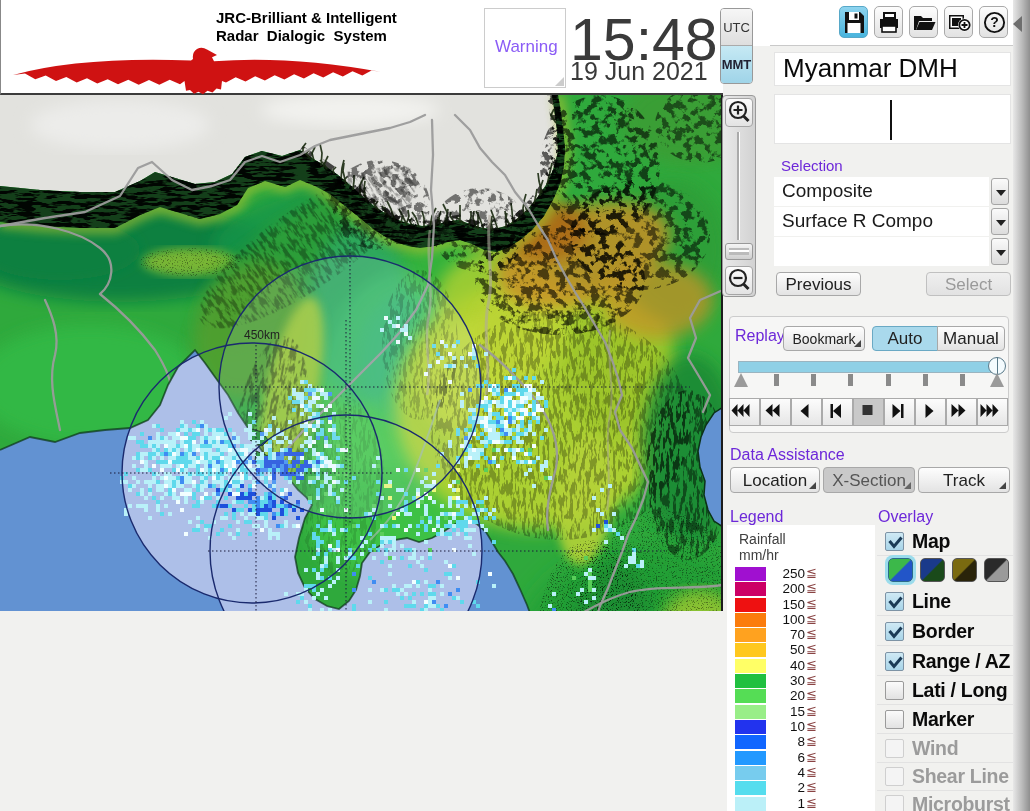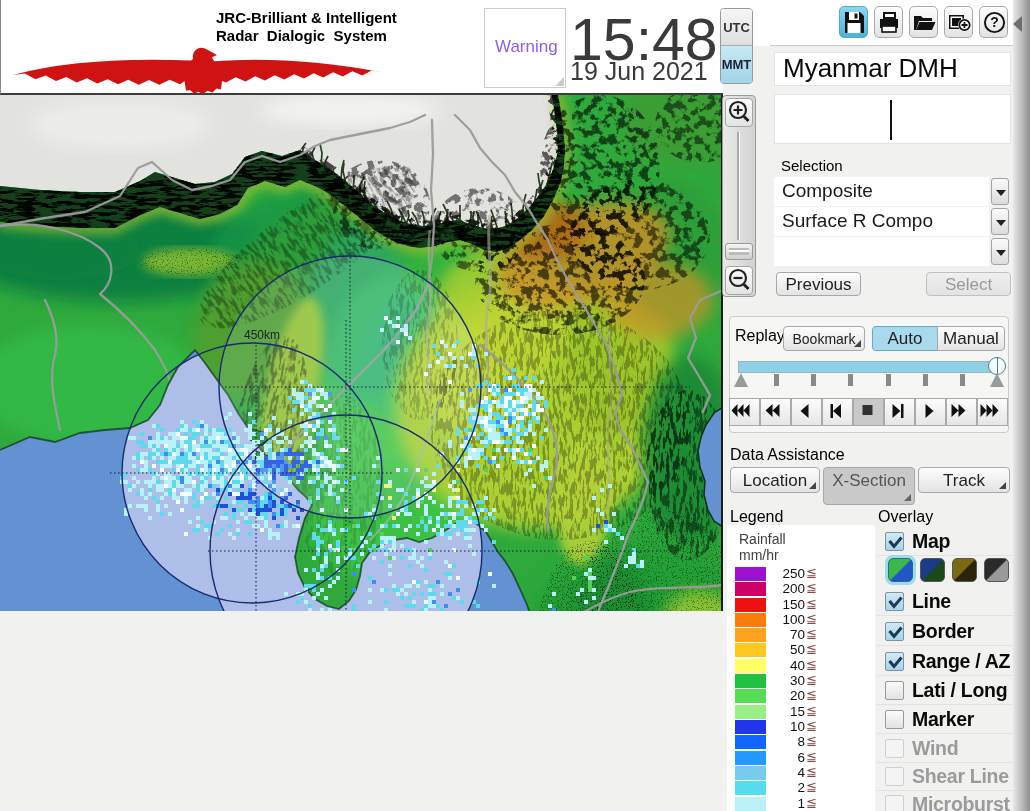--- a/index.html
+++ b/index.html
@@ -13,29 +13,29 @@
 #jb{font-family:"Liberation Serif",serif;font-weight:bold;font-size:51px;letter-spacing:-1px;line-height:1;position:absolute;left:3px;top:-2px;color:#111}
 #jb .r{color:#cc1111}
 .tag{position:absolute;left:201px;color:#000000;font-weight:bold;font-size:15px;letter-spacing:0px;line-height:1;white-space:nowrap}
 
 #warn{left:484px;top:8px;width:82px;height:80px;background:#fff;border:1px solid #ccc;color:#8b5cf6;font-size:17px}
 #warn span{position:absolute;left:10px;top:28px}
 #warn .rs{position:absolute;right:1px;bottom:1px;width:0;height:0;border-left:9px solid transparent;border-bottom:9px solid #ccc}
 #time{left:570px;top:6px;width:150px;font-size:59px;color:#3a3a3a;letter-spacing:0px}
 #date{left:570px;top:57px;width:150px;font-size:25px;color:#3a3a3a;white-space:nowrap}
 #utcmmt{left:720px;top:8px;z-index:6;width:33px;height:76px;border:1px solid #999;border-radius:4px;overflow:hidden}
-#utc{width:100%;height:50%;background:linear-gradient(#f6f6f6,#dedede);border-bottom:1px solid #aaa;text-align:center;font-size:13px;font-weight:bold;color:#333;line-height:37px}
+#utc{width:100%;height:50%;background:linear-gradient(#f6f6f6,#dedede);border-bottom:1px solid #aaa;text-align:center;font-size:13px;font-weight:normal;color:#333;line-height:37px}
 #mmt{width:100%;height:50%;background:linear-gradient(#c6e9f4,#9fd4e8);text-align:center;font-size:13px;font-weight:bold;color:#223;line-height:37px}
 
 .tbtn{position:absolute;top:6px;width:29px;height:32px;background:linear-gradient(#fdfdfd,#e2e2e2);border:1px solid #aaa;border-radius:5px}
 .tbtn.sel{background:linear-gradient(#8ed4ef,#49b4dd);border-color:#57a8c8}
 .tbtn svg{position:absolute;left:3px;top:4px}
 
 .wbox{position:absolute;background:#fff;border:1px solid #e4e4e4}
-.lbl{position:absolute;color:#000000;font-size:15px}
+.lbl{position:absolute;color:#6d28d9;font-size:15px}
 .ddl{position:absolute;left:51px;width:236px;height:29px;background:#fff;font-size:19px;color:#1a1a1a;padding:3px 0 0 8px}
 .dda{position:absolute;left:267px;width:18px;height:27px;background:linear-gradient(#fafafa,#dcdcdc);border:1px solid #a5a5a5;border-radius:3px}
 .dda:after{content:"";position:absolute;left:4px;top:11px;border:5px solid transparent;border-top:6px solid #222}
 .btn{position:absolute;background:linear-gradient(#fdfdfd,#e3e3e3);border:1px solid #a8a8a8;border-radius:4px;font-size:17px;color:#222;text-align:center}
 .btn.dis{color:#9a9a9a;background:linear-gradient(#efefef,#e2e2e2);border-color:#c0c0c0}
 .btn.press{background:#c9c9c9;color:#555}
 .corner:after{content:"";position:absolute;right:3px;bottom:3px;border-left:7px solid transparent;border-bottom:7px solid #444}
 .btn.press.corner:after{border-bottom-color:#666}
 
 #replay{left:729px;top:316px;width:280px;height:117px;border:1px solid #ccc;border-radius:4px;background:#f6f6f5}
@@ -308,21 +308,21 @@
       <path d="M9,5 l8,7.0 l-8,7.0 z" fill="#111"></path>
     </svg></div>
 <div class="pb abs" style="left:946px"><svg width="27" height="26" viewBox="0 0 26 26">
       <path d="M4,5 l7,6.5 l-7,6.5 zM11,5 l7,6.5 l-7,6.5 z" fill="#111"></path>
     </svg></div>
 <div class="pb abs" style="left:977px"><svg width="27" height="26" viewBox="0 0 26 26">
       <path d="M2,5 l6,6.5 l-6,6.5 zM8,5 l6,6.5 l-6,6.5 zM14,5 l6,6.5 l-6,6.5 z" fill="#111"></path>
     </svg></div>
 <div class="lbl" style="left:730px;top:446px;font-size:16px">Data Assistance</div>
 <div class="btn corner" style="left:730px;top:467px;width:90px;height:26px;line-height:25px">Location</div>
-<div class="btn press corner" style="left:823px;top:467px;width:92px;height:38px;line-height:25px">X-Section</div>
+<div class="btn press corner" style="left:823px;top:467px;width:92px;height:26px;line-height:25px">X-Section</div>
 <div class="btn corner" style="left:918px;top:467px;width:92px;height:26px;line-height:25px">Track</div>
 <div class="lbl" style="left:730px;top:508px;font-size:16px">Legend</div>
 <div class="abs" id="legend"></div>
 <div class="abs" style="left:739px;top:531px;font-size:14px;color:#404040">Rainfall<br>mm/hr</div>
 <div class="abs" style="left:735px;top:567px;width:31px;height:14px;background:#a010d0"></div>
 <div class="abs swl" style="left:745px;top:566px">250</div>
 <div class="abs leq" style="left:806px;top:565px">≦</div>
 <div class="abs" style="left:735px;top:582px;width:31px;height:14px;background:#cc0066"></div>
 <div class="abs swl" style="left:745px;top:581px">200</div>
 <div class="abs leq" style="left:806px;top:580px">≦</div>

